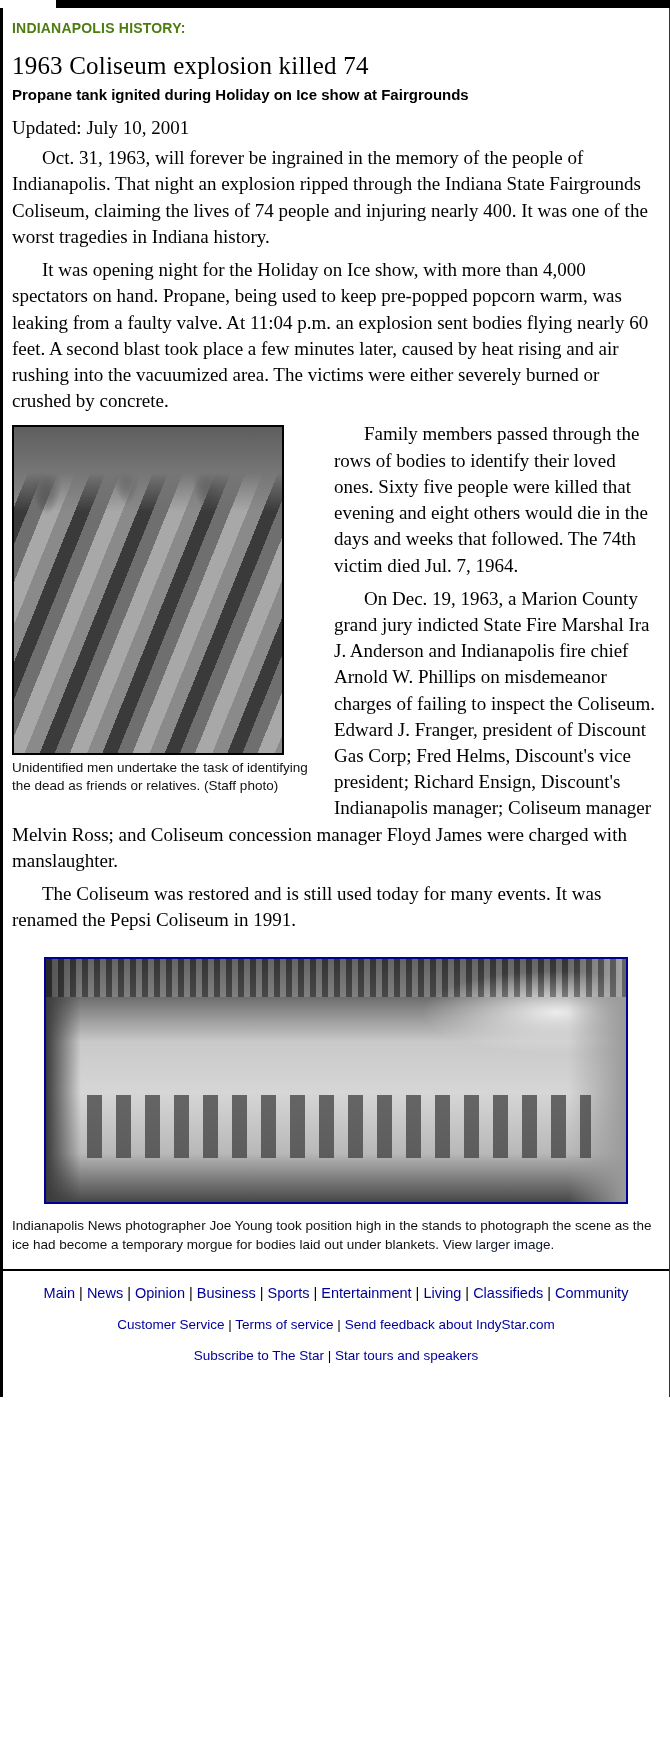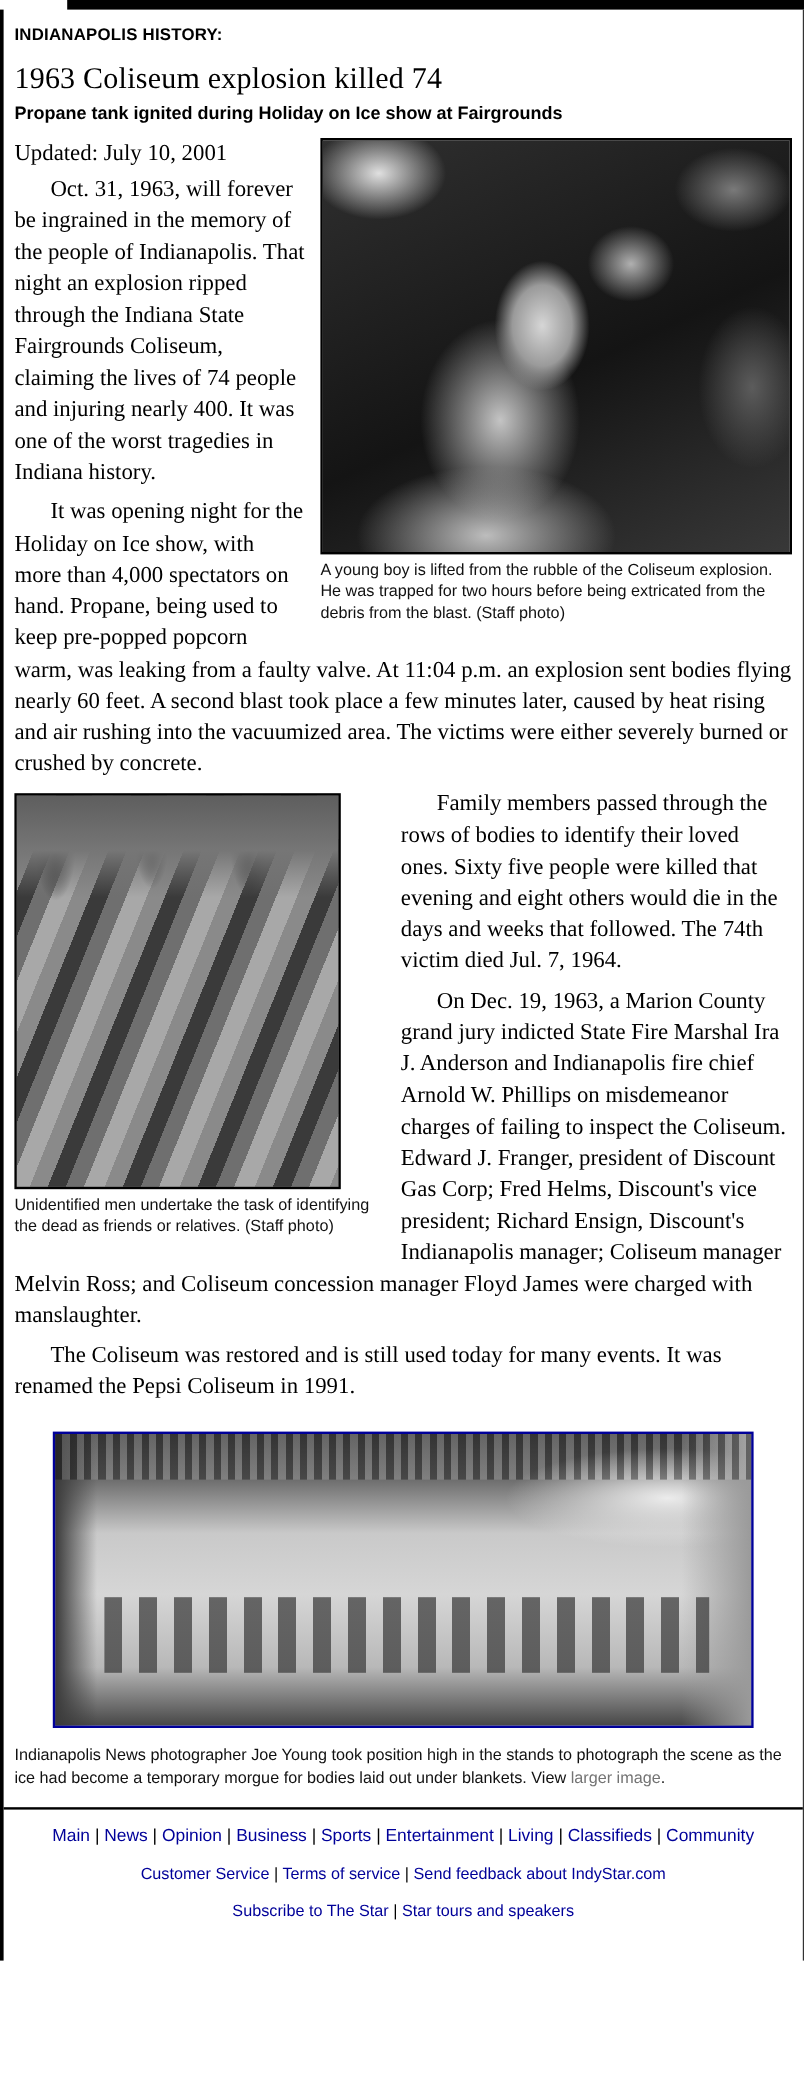--- a/index.html
+++ b/index.html
@@ -1,19 +1,19 @@
 <!DOCTYPE html>
 <html><head>
 <meta charset="utf-8">
 <style>
   html,body{margin:0;padding:0;background:#fff;}
   body{width:670px;font-family:"Liberation Serif",serif;color:#000;}
   .topbar{height:8px;background:#000;margin-left:56px;}
   .frame{border-left:3px solid #000;border-right:1px solid #333;padding:0 9px;}
-  .kicker{font-family:"Liberation Sans",sans-serif;font-weight:bold;font-size:14px;color:#000000;padding-top:12px;letter-spacing:.2px;}
+  .kicker{font-family:"Liberation Sans",sans-serif;font-weight:bold;font-size:14px;color:#4d7c0f;padding-top:12px;letter-spacing:.2px;}
   h1.headline{font-family:"Liberation Serif",serif;font-weight:normal;font-size:25px;margin:16px 0 6px 0;letter-spacing:.2px;}
   .subhead{font-family:"Liberation Sans",sans-serif;font-weight:bold;font-size:15px;margin:0 0 12px 0;}
   .updated{font-size:19px;margin:0 0 4px 0;}
   .article{font-size:19px;line-height:1.38;}
   .article p{margin:0 0 7px 0;text-indent:30px;}
   .photo-right{float:right;width:393px;margin:0 0 6px 12px;}
   .photo-left{float:left;width:308px;margin:4px 14px 19px 0;}
   .photo{display:block;}
   .photo1{width:389px;height:343px;border:2px solid #000;
     background:
@@ -40,44 +40,40 @@
     background:
       linear-gradient(90deg, #3a3a3a 0%, rgba(0,0,0,0) 6%),
       linear-gradient(270deg, #9a9a9a 0%, rgba(0,0,0,0) 10%),
       radial-gradient(180px 55px at 88% 22%, #ececec 0%, rgba(220,220,220,0) 75%),
       linear-gradient(180deg, #4f4f4f 0%, #6f6f6f 16%, #c9c9c9 34%, #d6d6d6 55%, #b8b8b8 80%, #474747 100%);}
   .photo3-stands{position:absolute;top:0;left:0;right:0;height:16%;
     background:repeating-linear-gradient(90deg, rgba(0,0,0,.35) 0 6px, rgba(255,255,255,.12) 6px 12px);}
   .photo3-rows{position:absolute;left:7%;right:6%;top:56%;height:26%;opacity:.75;
     background:repeating-linear-gradient(90deg, #3f3f3f 0 15px, rgba(0,0,0,0) 15px 29px);}
   .caption3{font-family:"Liberation Sans",sans-serif;font-size:13.5px;line-height:1.4;margin:6px 0 14px 0;color:#111;}
-  a.cap-link{color:#737373;text-decoration:none;}
+  a.cap-link{color:#0f172a;text-decoration:none;}
   .footrule{border-top:2px solid #000;margin:0 -9px;}
   .footer{font-family:"Liberation Sans",sans-serif;font-size:13.5px;text-align:center;padding:14px 0 18px 0;}
   .footer a{color:#000099;text-decoration:none;}
   .navline{font-size:14.5px;}
   .sep{color:#000;}
   .svcline{margin:16px 0;}
 </style>
 </head>
 <body>
 
 <div>
   <div class="topbar"></div>
 
   <div class="frame">
     <div class="kicker">INDIANAPOLIS HISTORY:</div>
     <h1 class="headline">1963 Coliseum explosion killed 74</h1>
     <div class="subhead">Propane tank ignited during Holiday on Ice show at Fairgrounds</div>
 
     <div class="article">
-      <div class="photo-right">
-        <div class="photo photo1"></div>
-        <div class="caption">A young boy is lifted from the rubble of the Coliseum explosion. He was trapped for two hours before being extricated from the debris from the blast. (Staff photo)</div>
-      </div>
 
       <div class="updated">Updated: July 10, 2001</div>
 
       <p>Oct. 31, 1963, will forever be ingrained in the memory of the people of Indianapolis. That night an explosion ripped through the Indiana State Fairgrounds Coliseum, claiming the lives of 74 people and injuring nearly 400. It was one of the worst tragedies in Indiana history.</p>
       <p>It was opening night for the Holiday on Ice show, with more than 4,000 spectators on hand. Propane, being used to keep pre-popped popcorn warm, was leaking from a faulty valve. At 11:04 p.m. an explosion sent bodies flying nearly 60 feet. A second blast took place a few minutes later, caused by heat rising and air rushing into the vacuumized area. The victims were either severely burned or crushed by concrete.</p>
 
       <div class="photo-left">
         <div class="photo photo2"></div>
         <div class="caption">Unidentified men undertake the task of identifying the dead as friends or relatives. (Staff photo)</div>
       </div>

